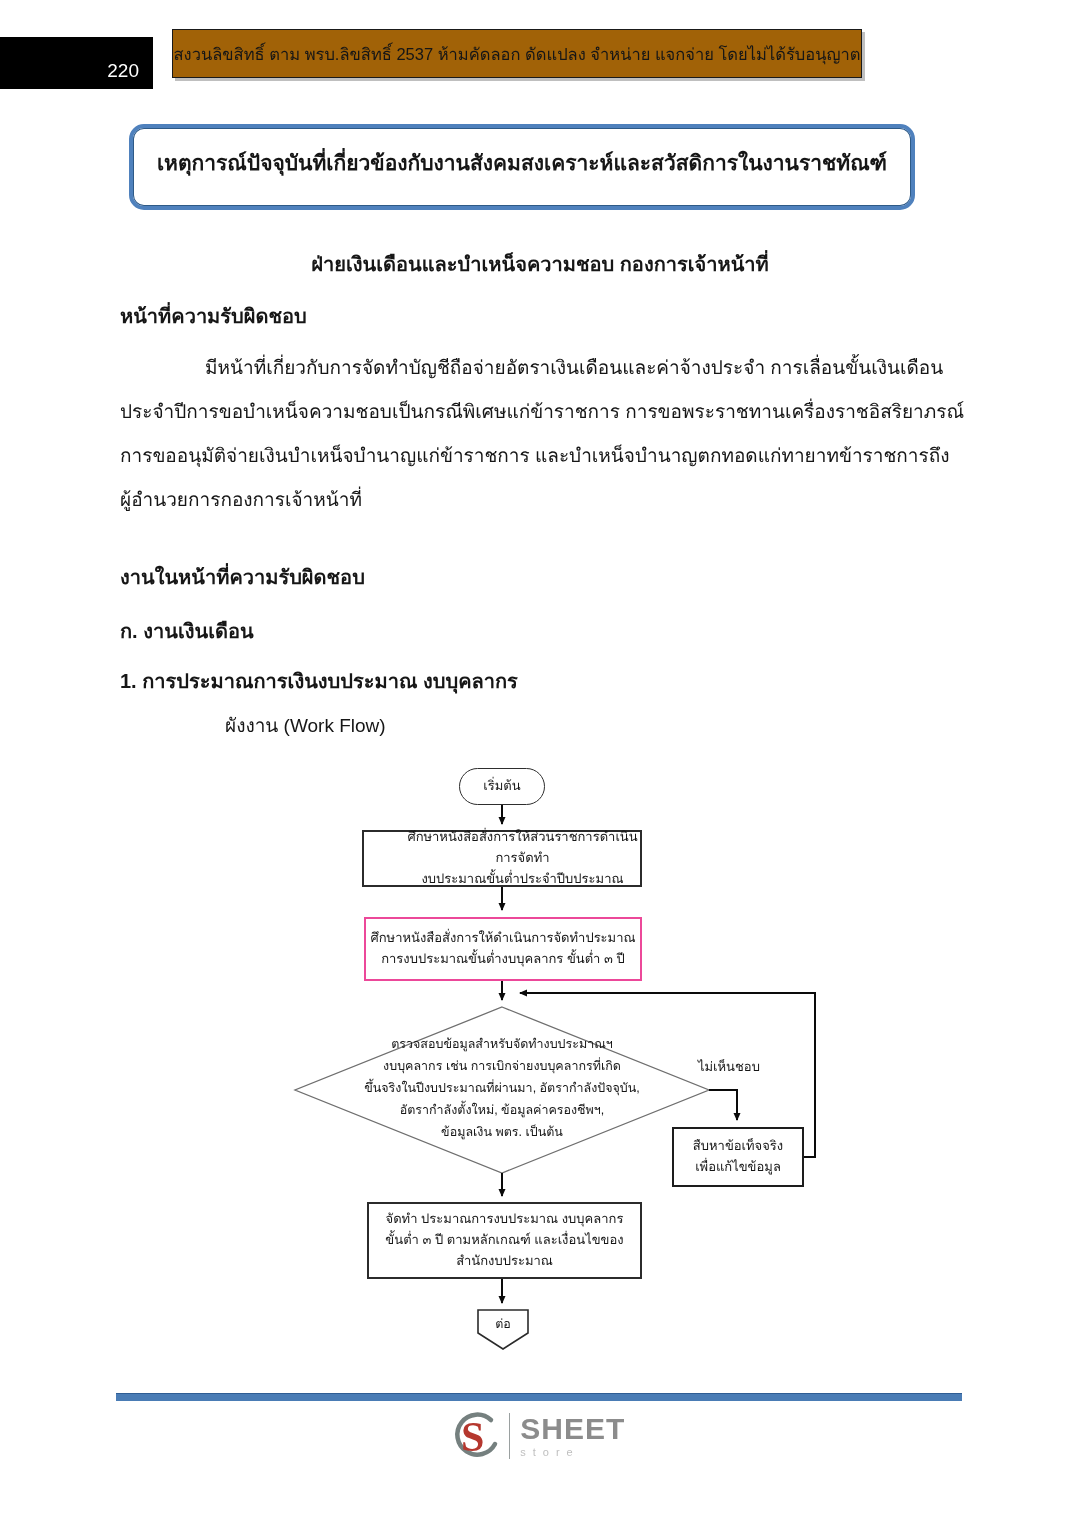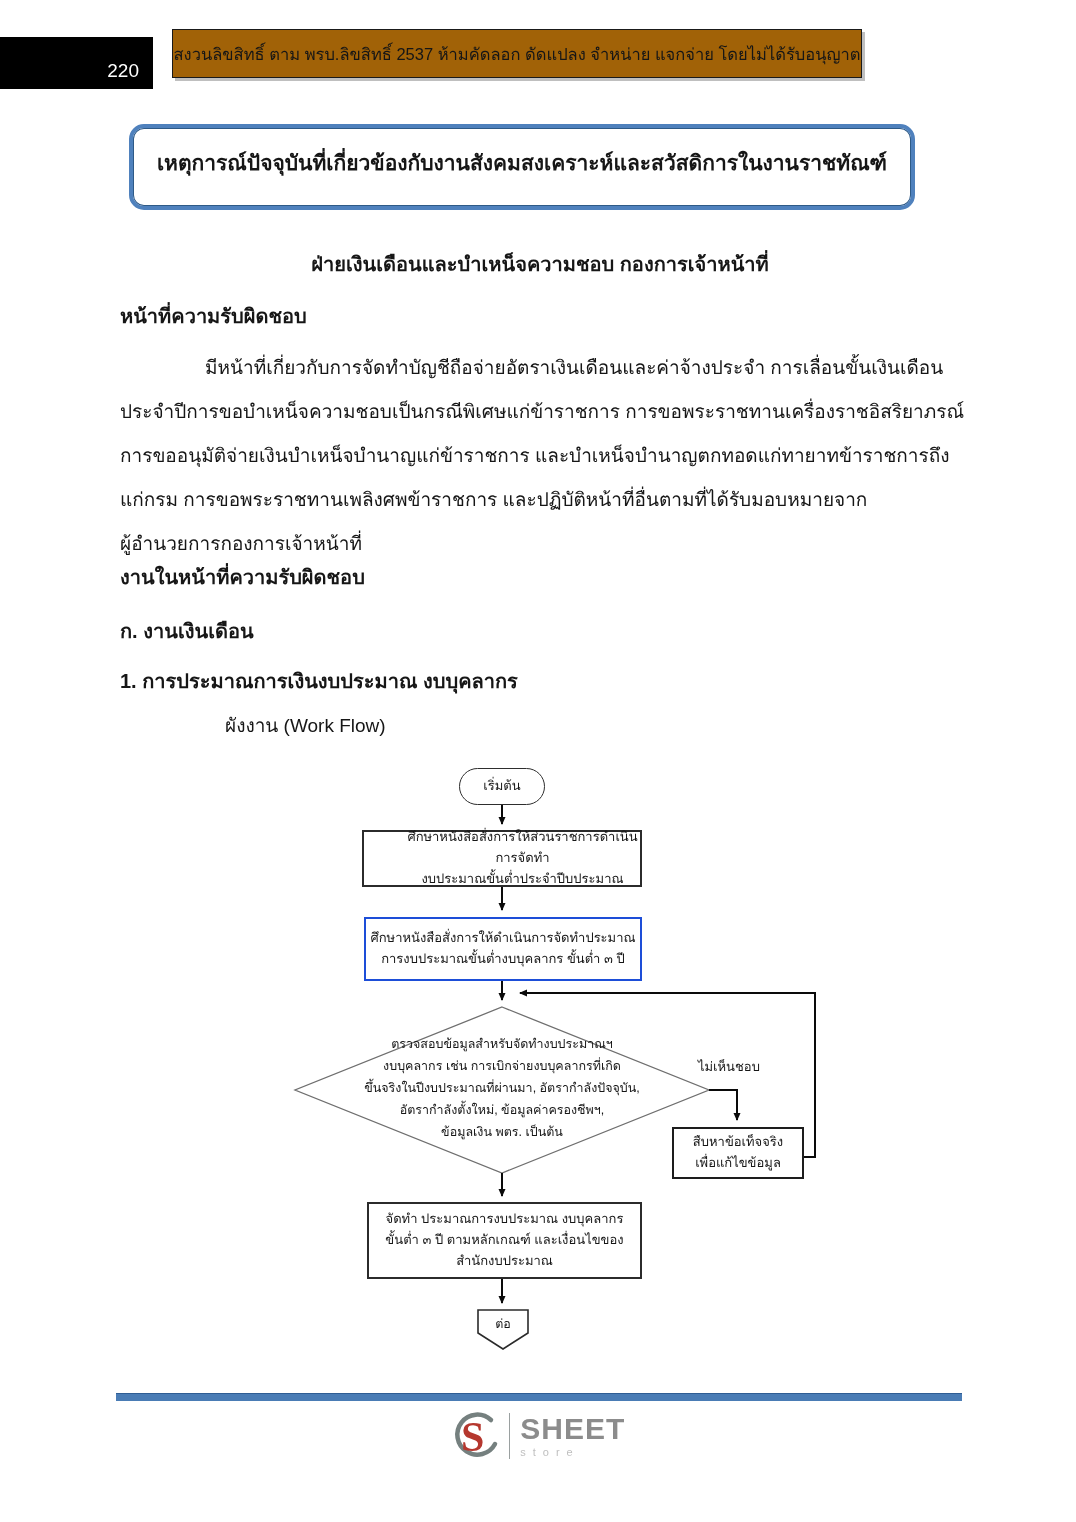--- a/index.html
+++ b/index.html
@@ -27,22 +27,22 @@
   .para .ln{white-space:nowrap;}
   .para .indent{padding-left:85px;}
   .wf-label{position:absolute;left:225px;top:710px;font-size:19px;}
 
   
   .fc-svg{position:absolute;left:0;top:0;width:1076px;height:1522px;pointer-events:none;}
   .fc-node{position:absolute;background:#fff;box-sizing:border-box;display:flex;flex-direction:column;
     align-items:center;justify-content:center;text-align:center;font-size:13px;line-height:1.6;}
   .fc-oval{left:459px;top:768px;width:86px;height:37px;border:1.6px solid #2e2e2e;border-radius:19px;}
   .fc-box1{left:362px;top:830px;width:280px;height:57px;border:2px solid #2b2b2b;padding-left:41px;}
-  .fc-box2{left:364px;top:917px;width:278px;height:64px;border:2px solid #1d4ed8;}
-  .fc-side{left:672px;top:1127px;width:132px;height:52px;border:2px solid #1d1d1d;}
+  .fc-box2{left:364px;top:917px;width:278px;height:64px;border:2px solid #ec4899;}
+  .fc-side{left:672px;top:1127px;width:132px;height:60px;border:2px solid #1d1d1d;}
   .fc-box3{left:367px;top:1202px;width:275px;height:77px;border:2px solid #2b2b2b;}
   .fc-dtext{position:absolute;left:327px;top:1033px;width:350px;text-align:center;
     font-size:12.5px;line-height:22px;}
   .fc-reject{position:absolute;left:698px;top:1056px;width:100px;text-align:left;font-size:13px;}
   .fc-endtext{position:absolute;left:478px;top:1314px;width:50px;text-align:center;font-size:12.5px;}
 
   
   .footer-line{position:absolute;left:116px;top:1393px;width:846px;height:8px;
     background:#4a7cb5;border-top:1px solid #2f5d94;box-sizing:border-box;}
   .logo{position:absolute;left:0;top:1408px;width:1076px;display:flex;align-items:center;
@@ -68,21 +68,20 @@
     <span class="banner-title">เหตุการณ์ปัจจุบันที่เกี่ยวข้องกับงานสังคมสงเคราะห์และสวัสดิการในงานราชทัณฑ์</span>
   </div>
 
   <div class="h-center" style="top:248px;">ฝ่ายเงินเดือนและบำเหน็จความชอบ กองการเจ้าหน้าที่</div>
   <div class="h-left" style="top:300px;">หน้าที่ความรับผิดชอบ</div>
 
   <div class="para">
     <div class="ln indent">มีหน้าที่เกี่ยวกับการจัดทำบัญชีถือจ่ายอัตราเงินเดือนและค่าจ้างประจำ การเลื่อนขั้นเงินเดือน</div>
     <div class="ln">ประจำปีการขอบำเหน็จความชอบเป็นกรณีพิเศษแก่ข้าราชการ การขอพระราชทานเครื่องราชอิสริยาภรณ์</div>
     <div class="ln">การขออนุมัติจ่ายเงินบำเหน็จบำนาญแก่ข้าราชการ และบำเหน็จบำนาญตกทอดแก่ทายาทข้าราชการถึง</div>
-    <div class="ln">แก่กรม การขอพระราชทานเพลิงศพข้าราชการ และปฏิบัติหน้าที่อื่นตามที่ได้รับมอบหมายจาก</div>
     <div class="ln">ผู้อำนวยการกองการเจ้าหน้าที่</div>
   </div>
 
   <div class="h-left" style="top:561px;">งานในหน้าที่ความรับผิดชอบ</div>
   <div class="h-left" style="top:615px;">ก. งานเงินเดือน</div>
   <div class="h-left" style="top:665px;">1. การประมาณการเงินงบประมาณ งบบุคลากร</div>
   <div class="wf-label">ผังงาน (Work Flow)</div>
 
   <svg class="fc-svg" viewBox="0 0 1076 1522" xmlns="http://www.w3.org/2000/svg">
     <defs>

